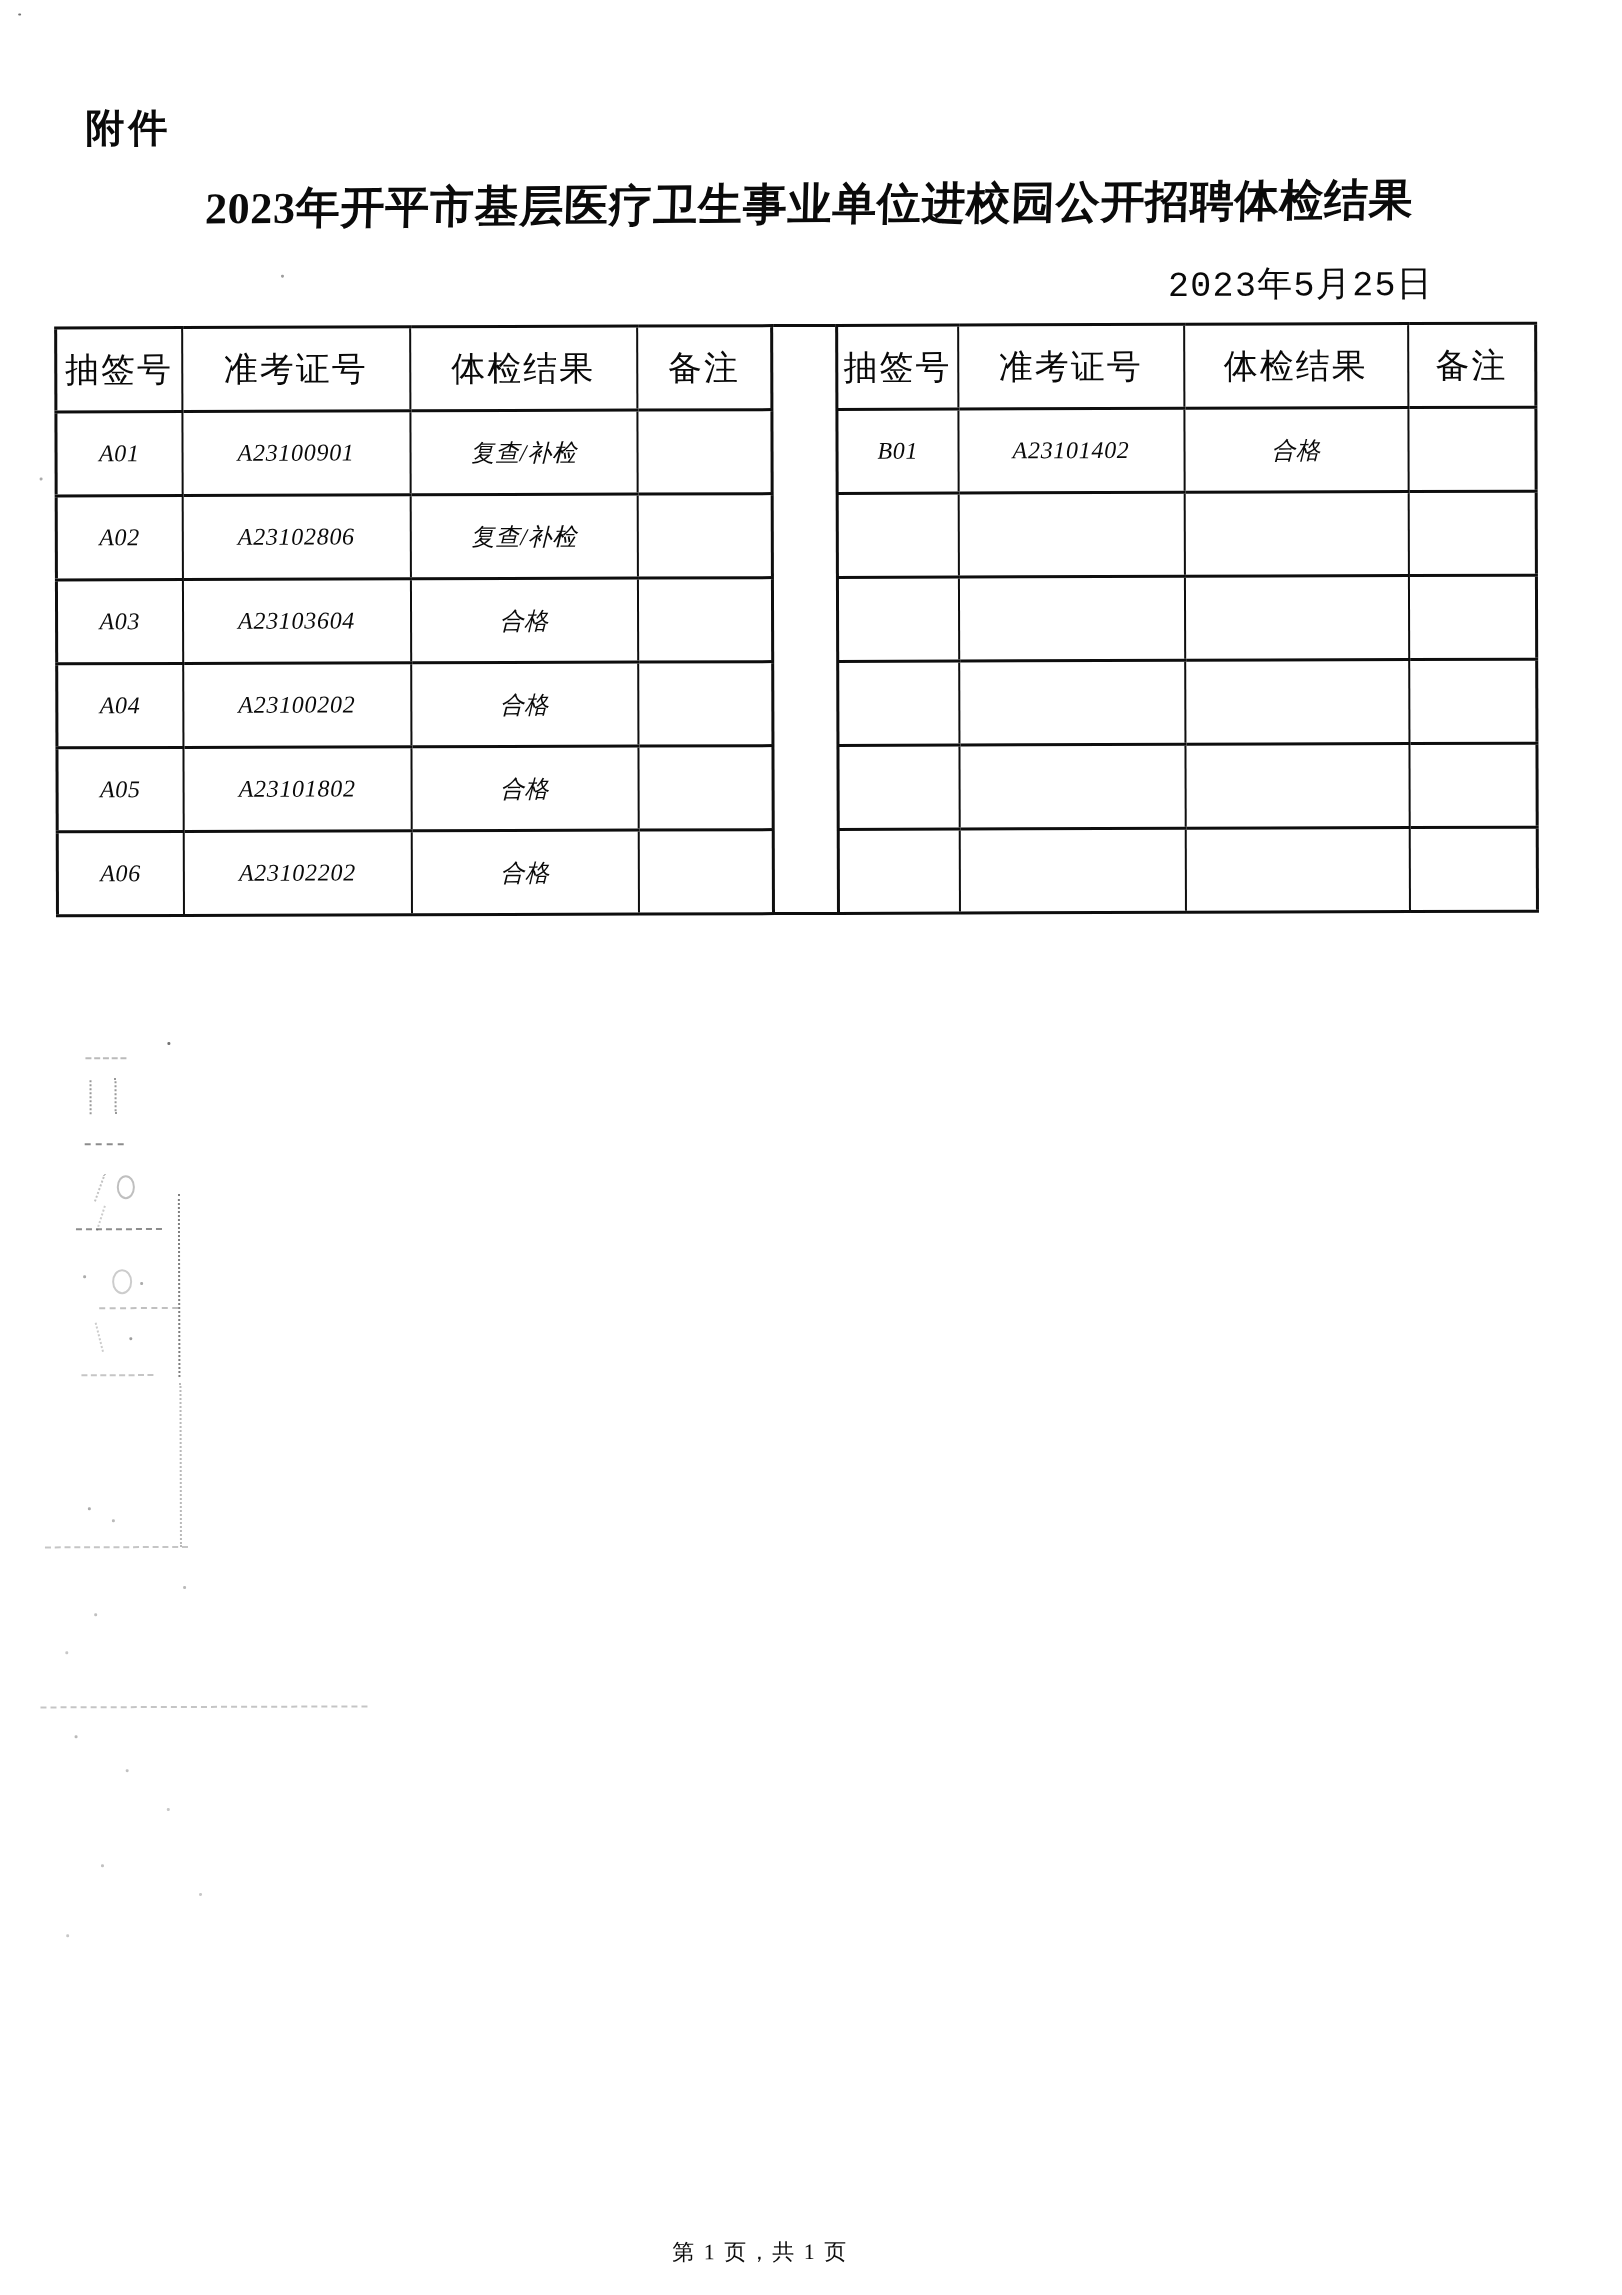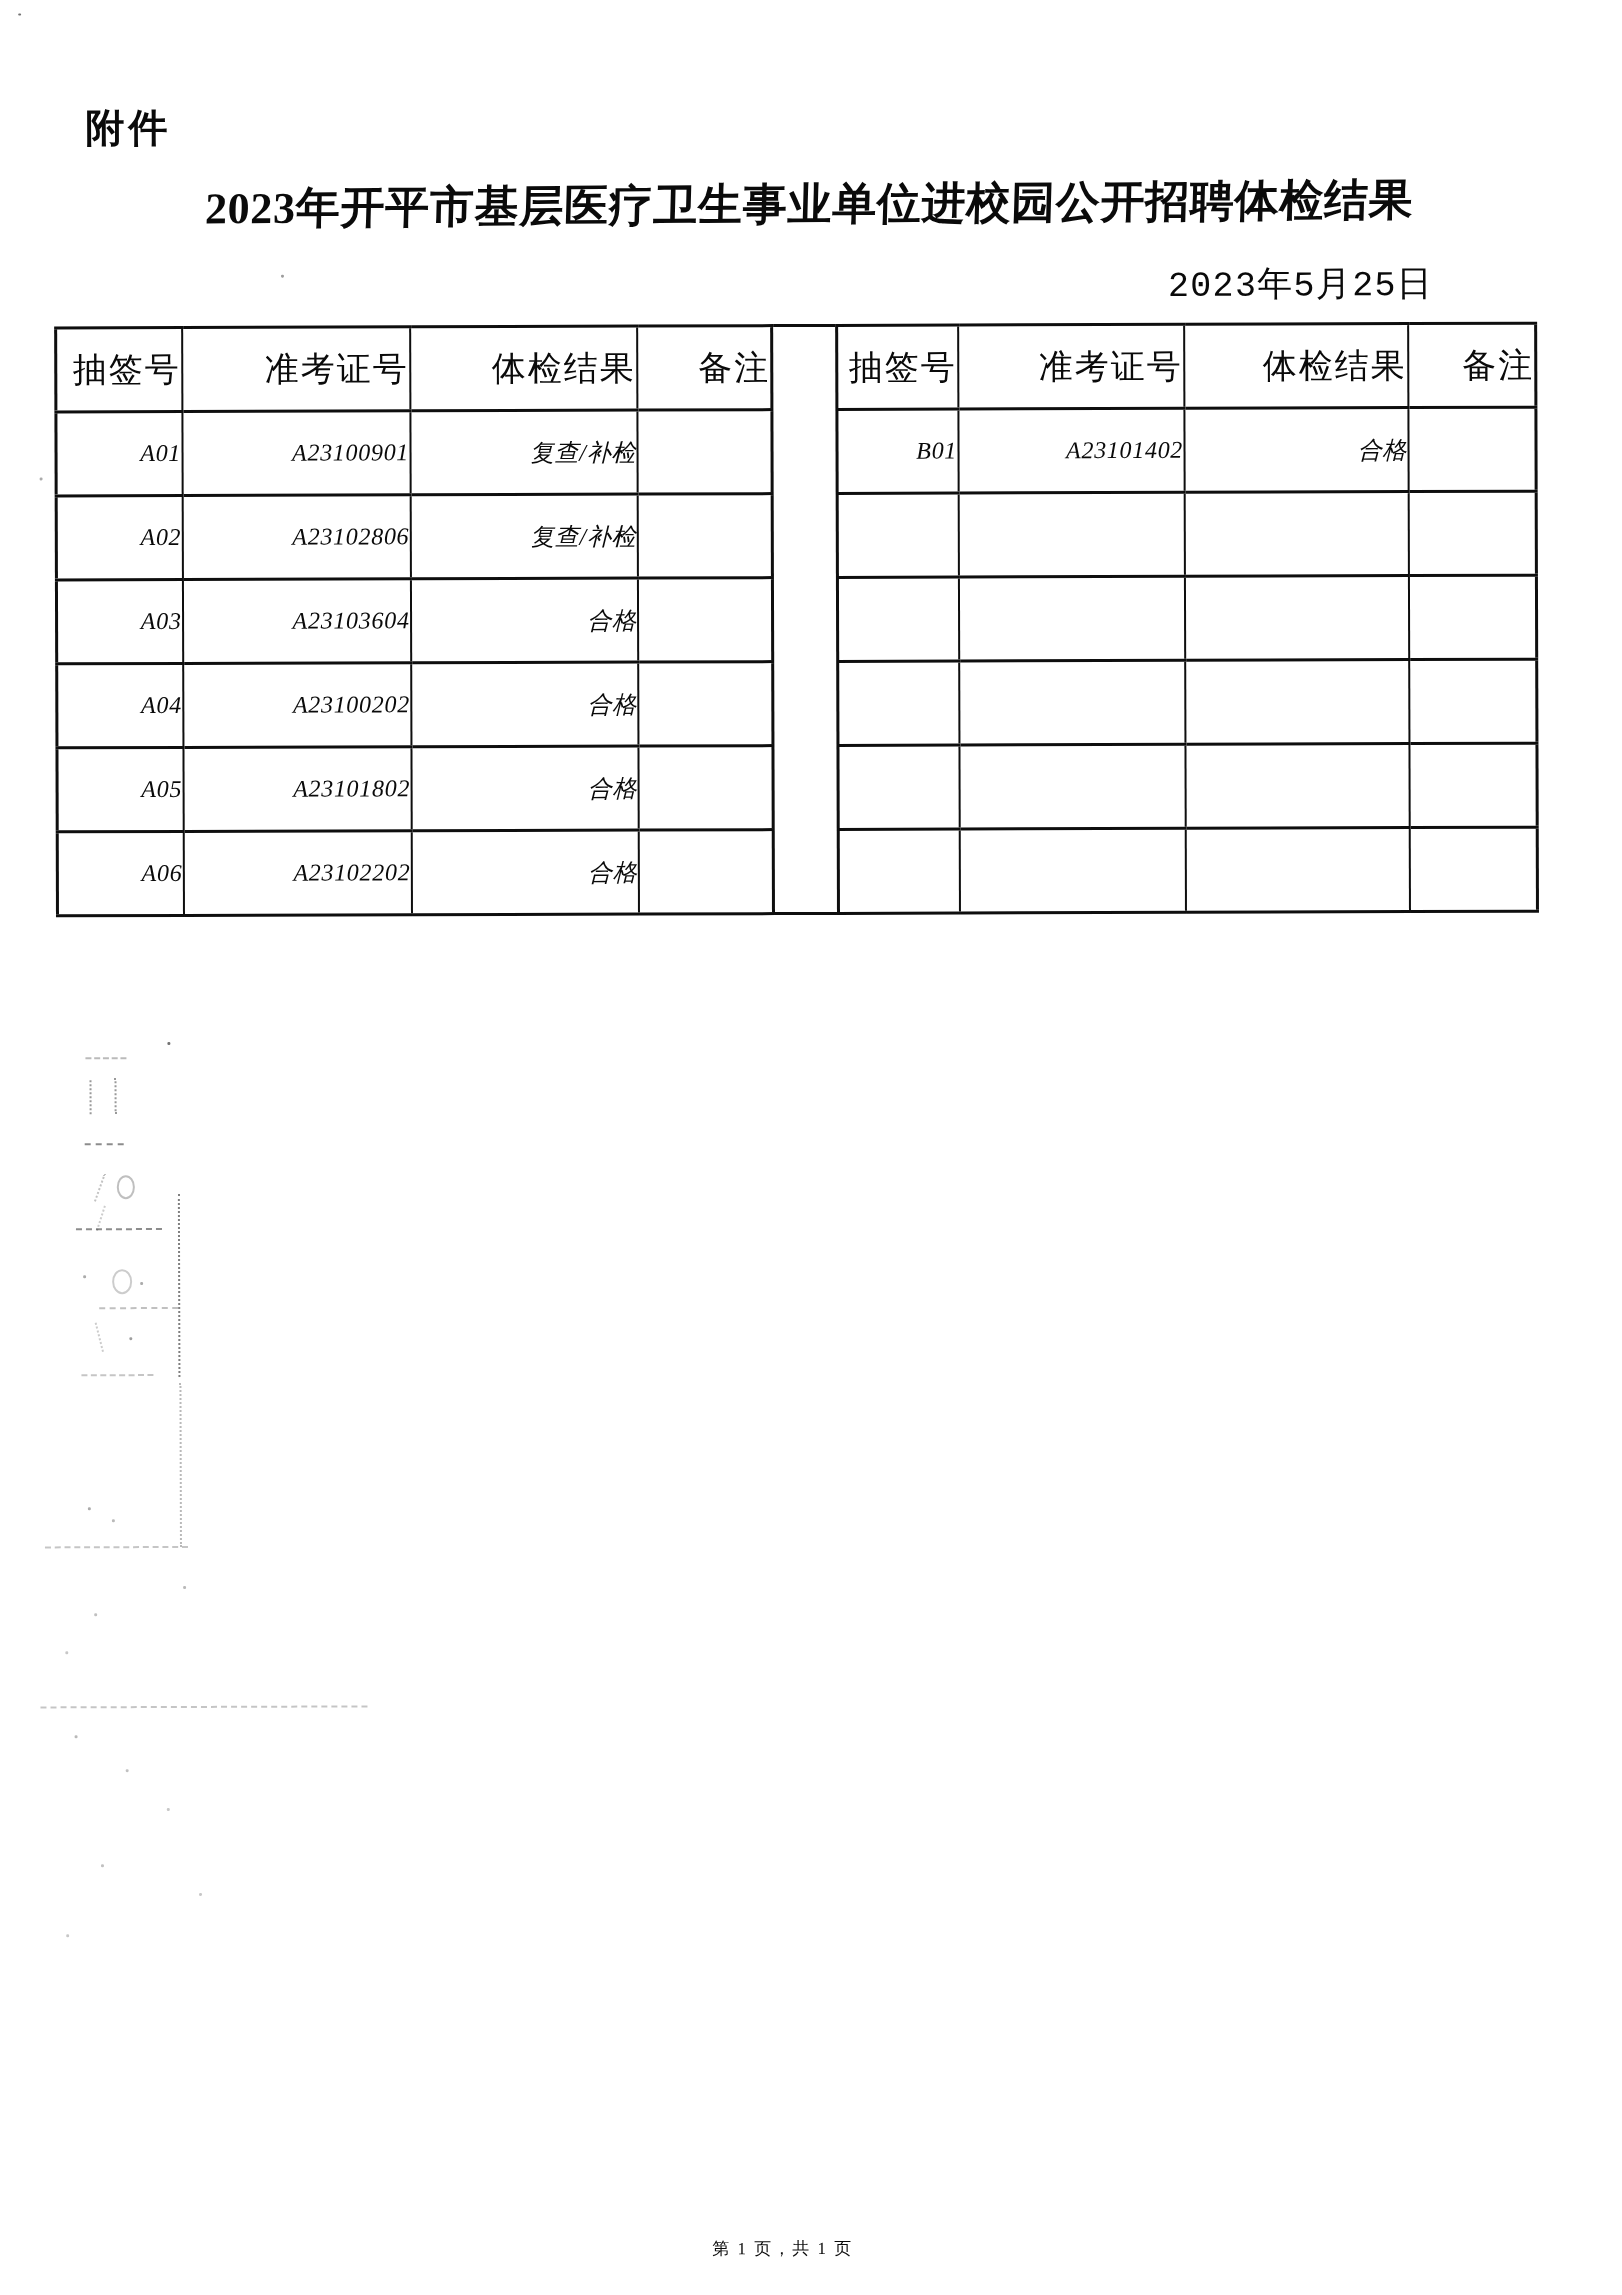--- a/index.html
+++ b/index.html
@@ -57,21 +57,21 @@
   table.results {
     border-collapse: collapse;
     table-layout: fixed;
     border: 3.3px solid #0e0e0e;
   }
   table.results th, table.results td {
     border-left: 2.6px solid #0e0e0e;
     border-right: 2.6px solid #0e0e0e;
     border-top: 3.3px solid #0e0e0e;
     border-bottom: 3.3px solid #0e0e0e;
-    text-align: right;
+    text-align: center;
     vertical-align: middle;
     padding: 0;
     overflow: hidden;
   }
   table.results tr { height: 84px; }
   table.results th {
     font-size: 34px;
     font-weight: normal;
     letter-spacing: 2px;
   }
@@ -81,23 +81,23 @@
     white-space: nowrap;
     font-style: italic;
   }
   .tbl-gap {
     width: 62px;
     border-top: 3.3px solid #0e0e0e;
     border-bottom: 3.3px solid #0e0e0e;
   }
   .footer {
     position: absolute;
-    left: 708px;
+    left: 668px;
     top: 2237px;
-    font-size: 17px;
+    font-size: 22px;
     letter-spacing: 2px;
     text-align: right;
   }
   
   .art { position: absolute; pointer-events: none; }
   .hdash { border-top: 2px dashed rgba(0,0,0,0.45); height: 0; }
   .vdots { width: 0; border-left: 2px dotted rgba(0,0,0,0.5); }
   .blob  { border: 2px solid rgba(0,0,0,0.25); border-radius: 50%; }
   .speck { width: 2.6px; height: 2.6px; background: rgba(0,0,0,0.55); border-radius: 50%; }
   .bar   { width: 0; border-left: 2.6px dotted rgba(0,0,0,0.4); }

